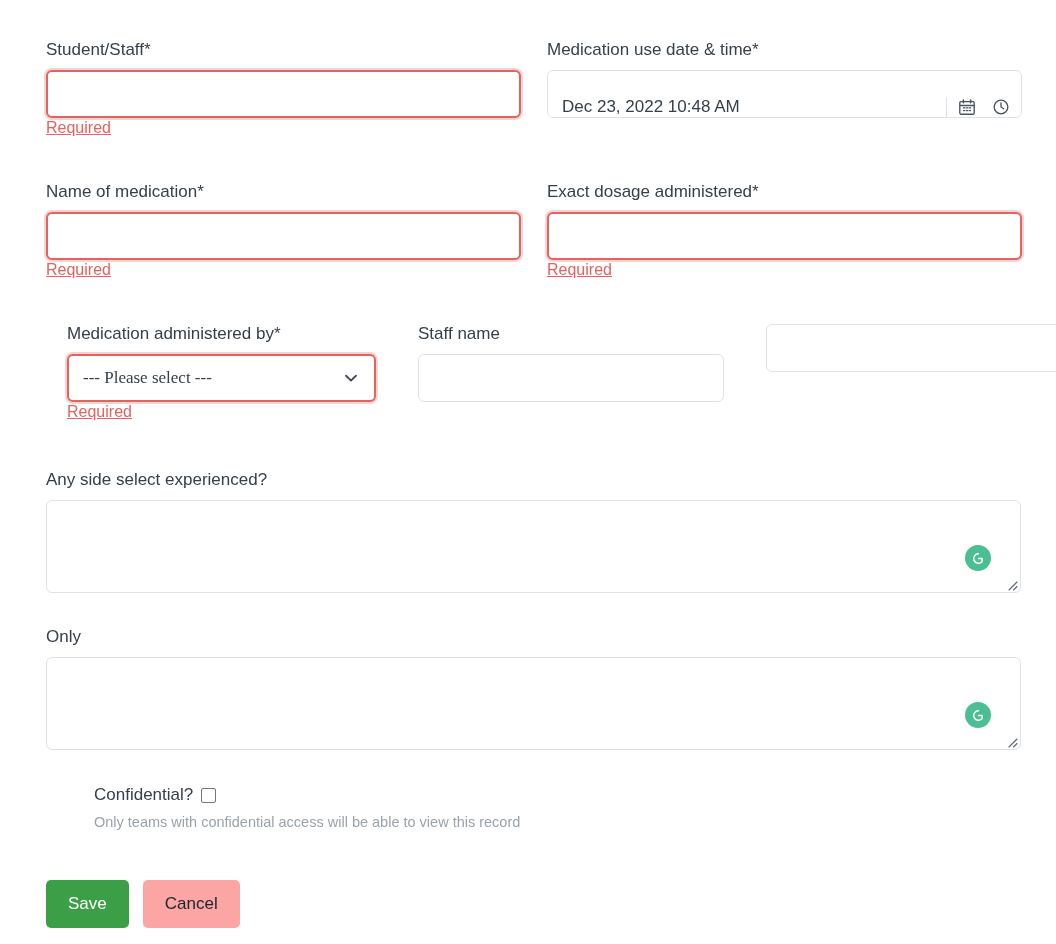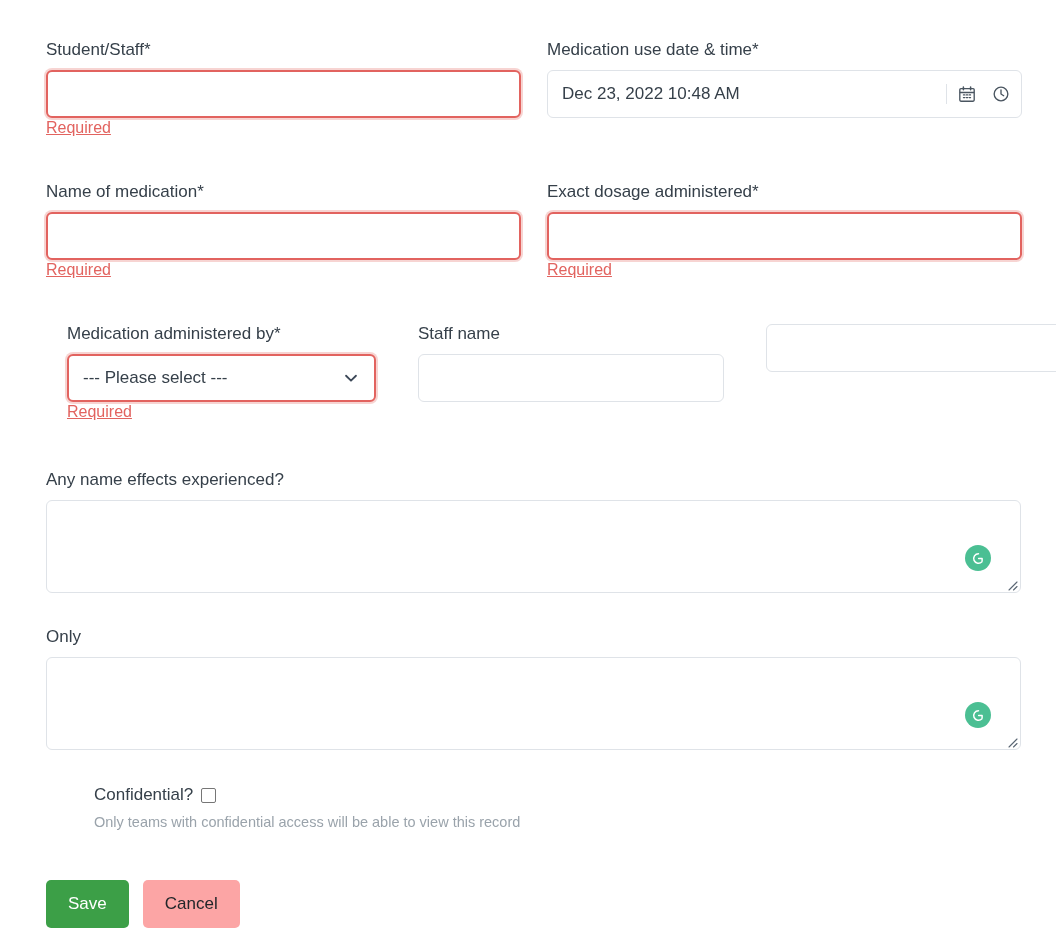--- a/index.html
+++ b/index.html
@@ -82,21 +82,21 @@
   .row-2col > .col { width: 475px; flex: 0 0 475px; }
 
   .row-3col { display: flex; gap: 42px; padding-left: 21px; }
   .row-3col .col-a { width: 309px; flex: 0 0 309px; }
   .row-3col .col-b { width: 306px; flex: 0 0 306px; }
   .row-3col .col-c { width: 308px; flex: 0 0 308px; }
 
   
   .datetime-wrap {
     display: flex;
-    align-items: center;
+    align-items: flex-end;
     width: 100%;
     height: 48px;
     border: 1px solid #dfe3e8;
     border-radius: 6px;
     background: #fff;
     overflow: hidden;
   }
   .datetime-value {
     flex: 1 1 auto;
     display: flex;
@@ -129,20 +129,21 @@
   
   .select-wrap {
     position: relative;
     width: 100%;
     height: 48px;
     border: 1px solid #dfe3e8;
     border-radius: 6px;
     background: #fff;
     display: flex;
     align-items: center;
+    font-family: Liberation Serif, serif;
   }
   .select-value {
     flex: 1 1 auto;
     padding: 0 14px;
     font-size: 17px;
     color: #36404a;
     white-space: nowrap;
     overflow: hidden;
   }
   .select-chevron {
@@ -302,21 +303,21 @@
       <label class="field-label">Staff name</label>
       <input class="input-box" type="text" value="" style="">
     </div>
 
     <div class="col-c">
       <input class="input-box" type="text" value="" style="">
     </div>
   </div>
 
   <div class="row" style="top:470px;">
-    <label class="field-label">Any name effects experienced?</label>
+    <label class="field-label">Any side select experienced?</label>
     <div class="textarea-wrap">
       <textarea class="textarea-box" style=""></textarea>
       <span class="grammarly-badge">
         <svg width="17" height="17" viewBox="0 0 24 24" fill="none">
           <path d="M12 5.2a6.8 6.8 0 104.9 11.5" stroke="#ffffff" stroke-width="2.1" stroke-linecap="round" fill="none"></path>
           <path d="M12.2 12h4.9v3.1" stroke="#ffffff" stroke-width="2.1" stroke-linecap="round" stroke-linejoin="round" fill="none"></path>
         </svg>
       </span>
       <span class="resize-grip">
         <svg width="14" height="14" viewBox="0 0 14 14" fill="none">

